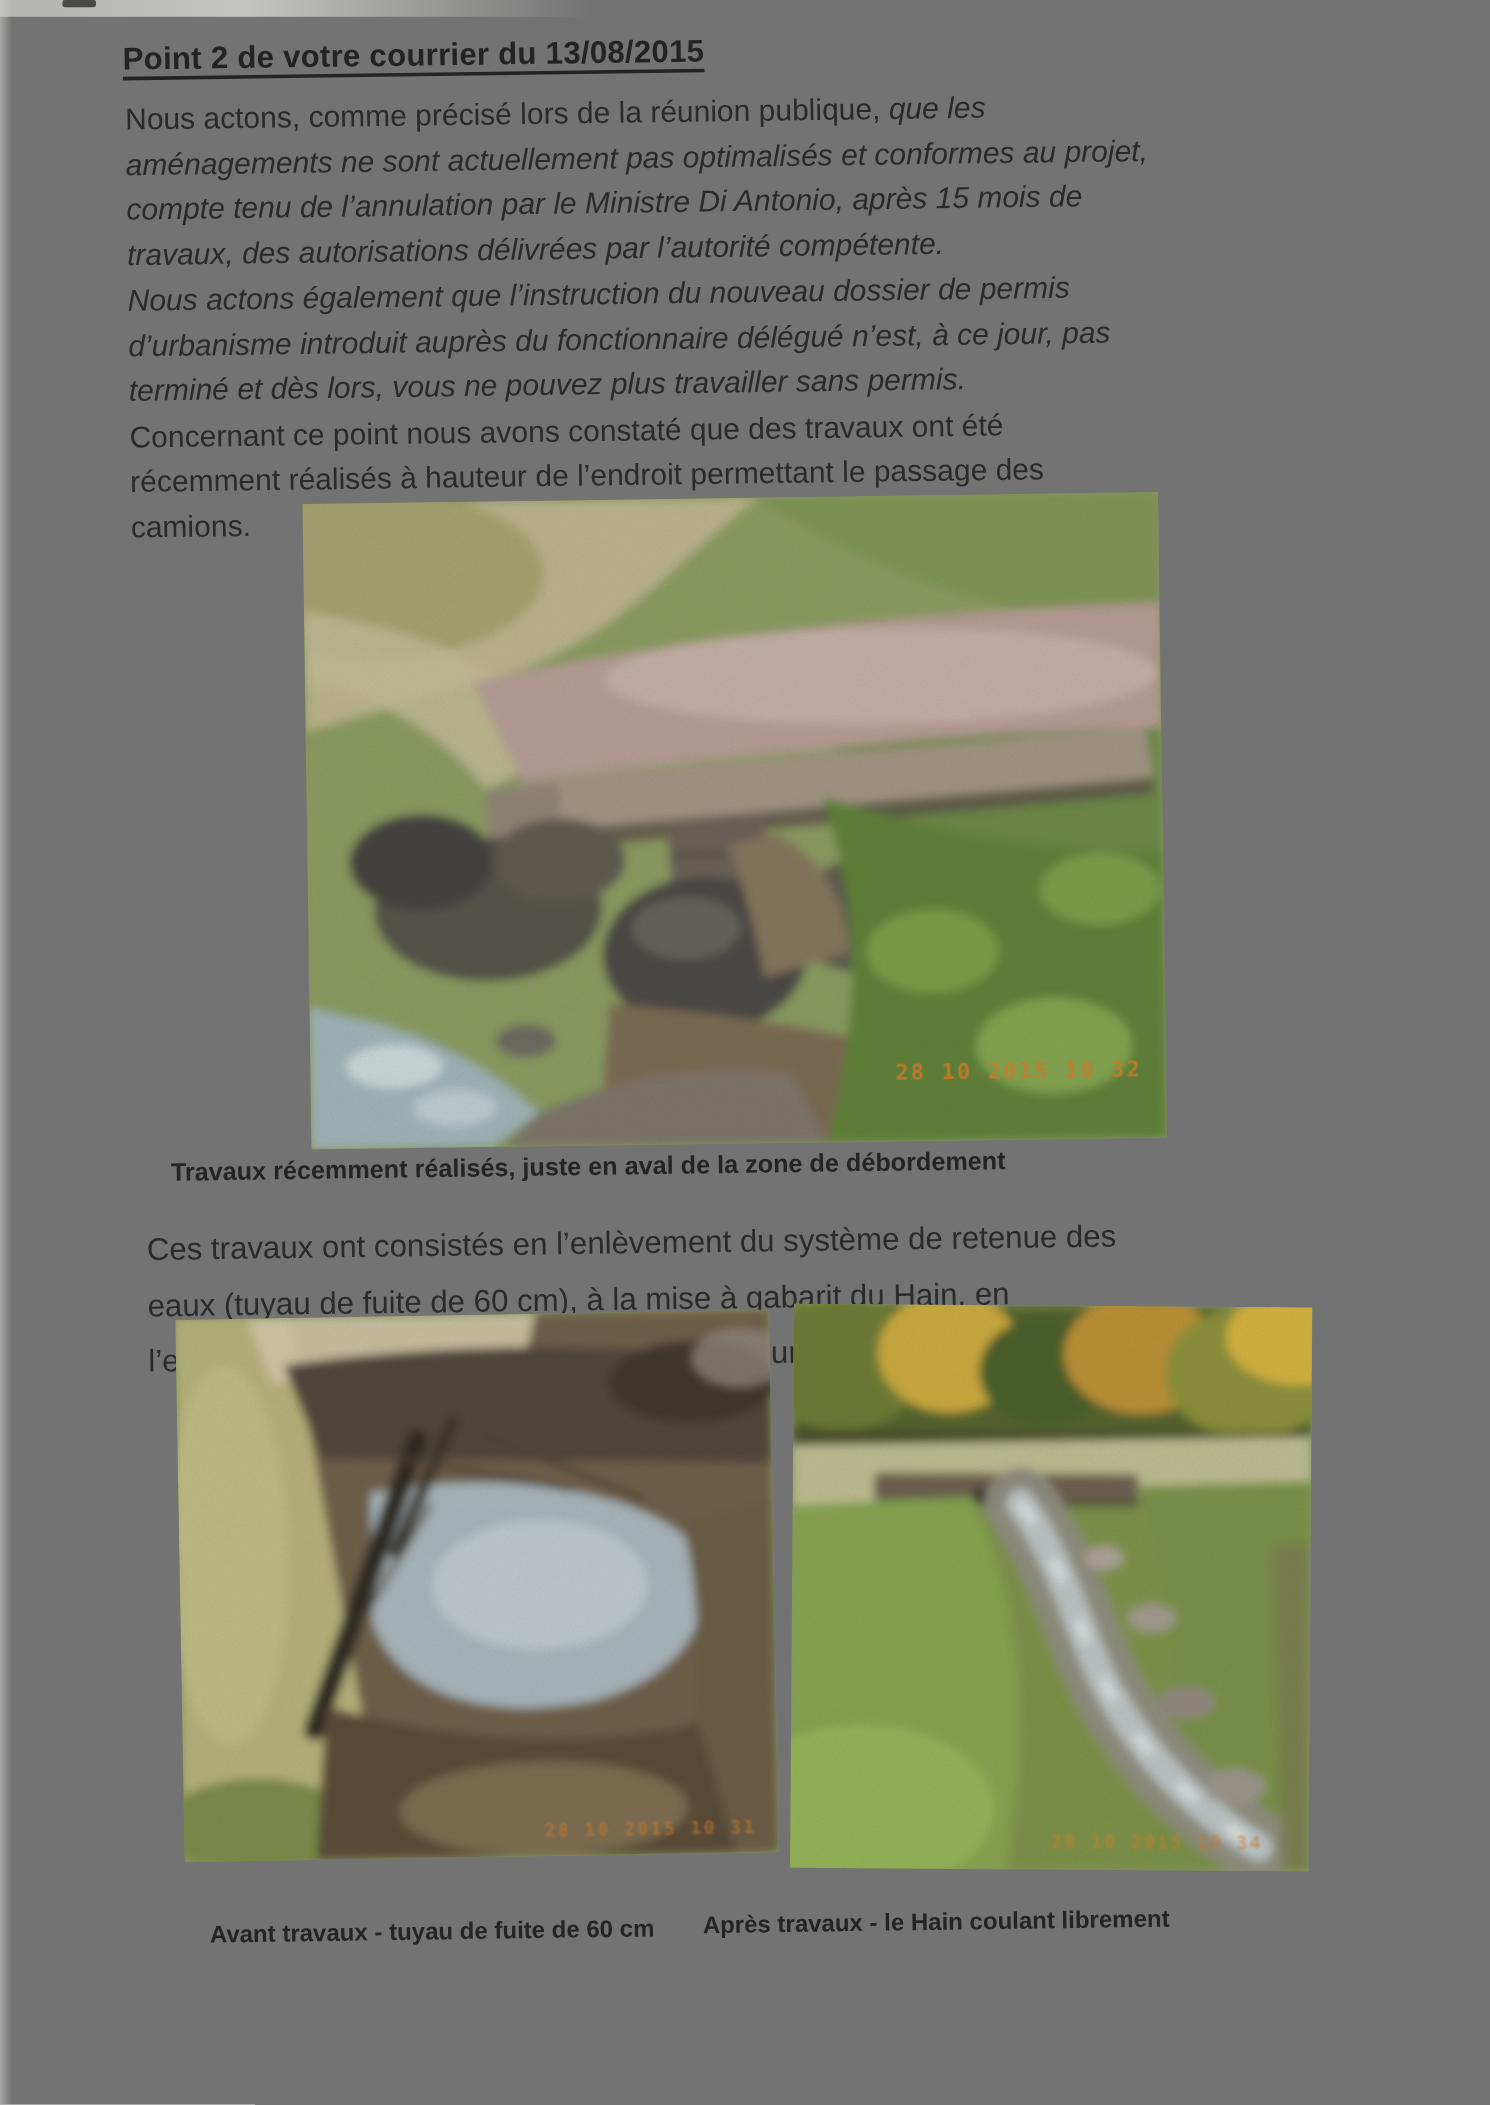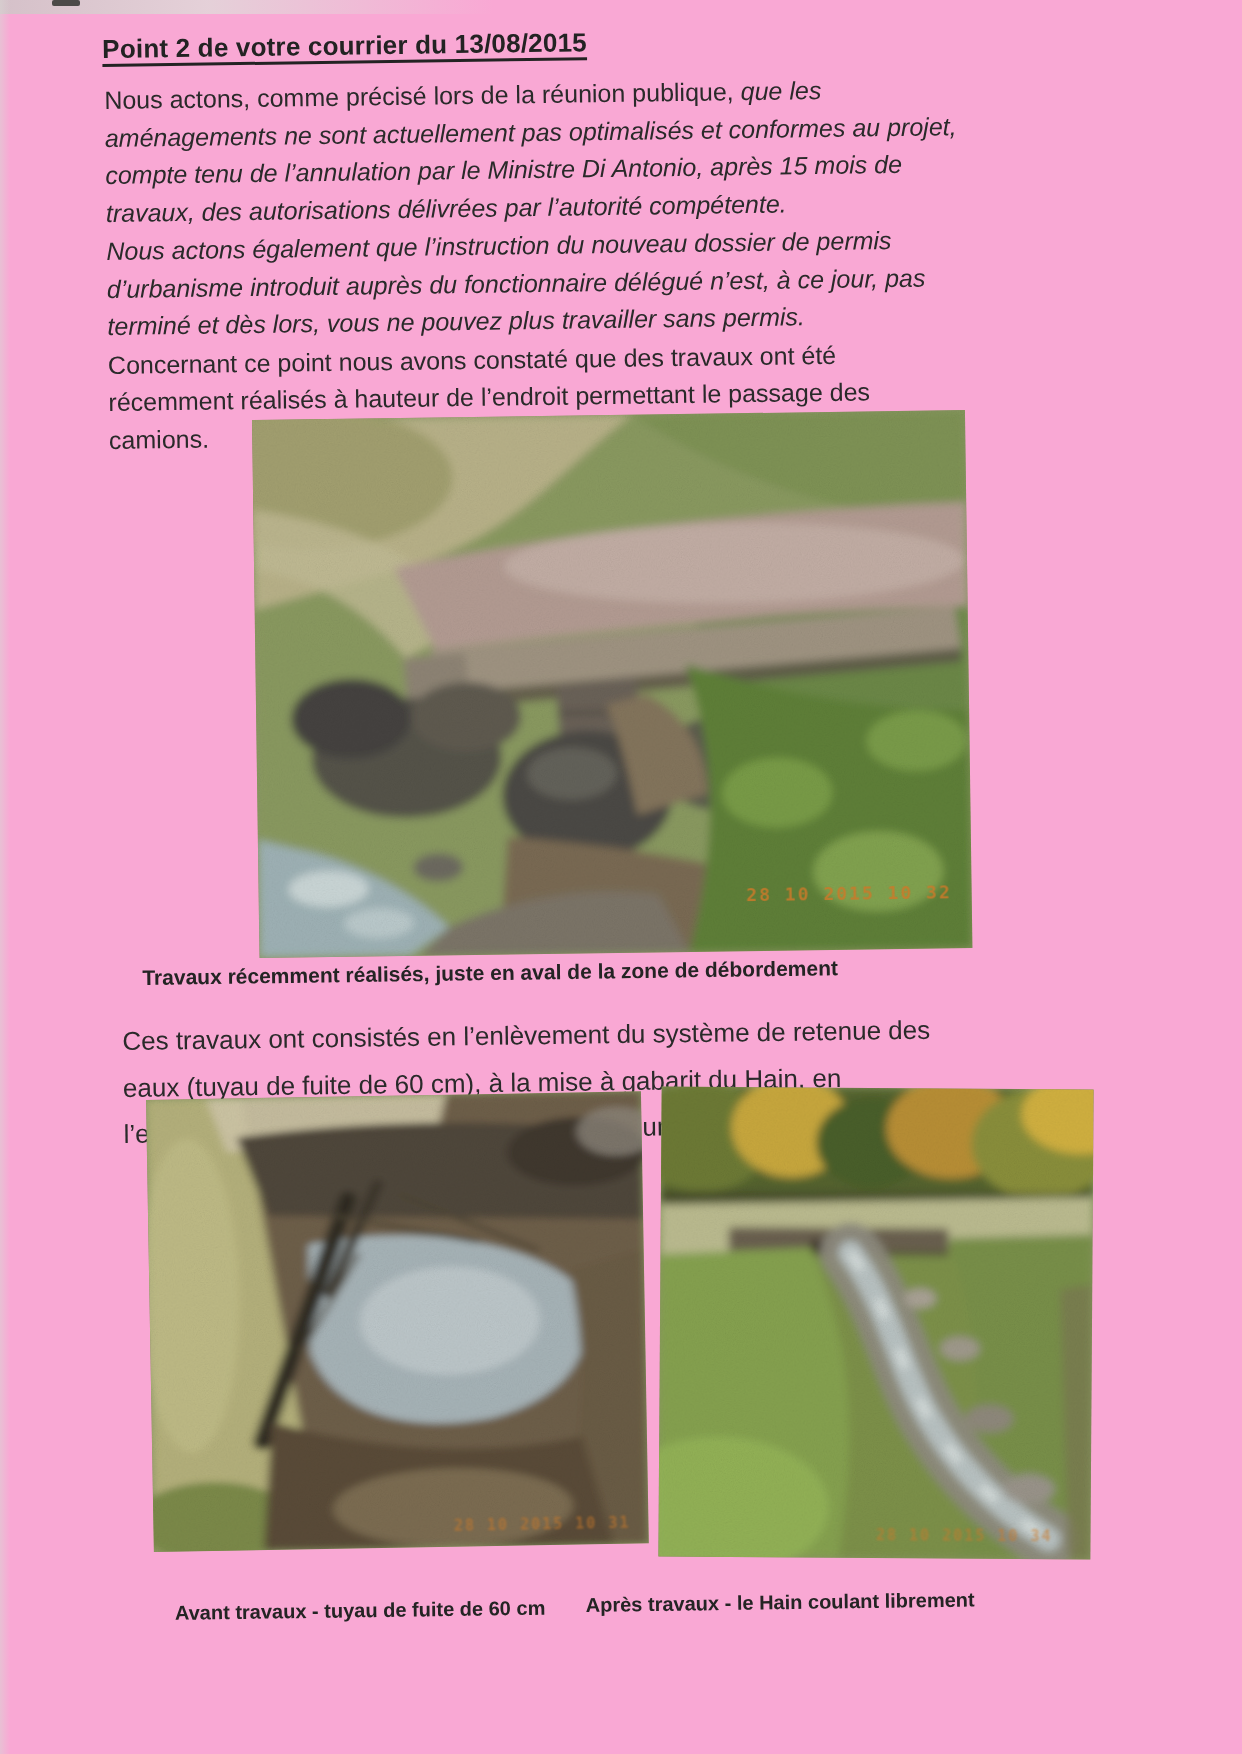--- a/index.html
+++ b/index.html
@@ -1,19 +1,19 @@
 <!DOCTYPE html>
 <html><head>
 <meta charset="utf-8">
 <style>
   html,body{margin:0;padding:0;background:#ffffff;}
   .page{
     position:relative;
     width:1242px;height:1754px;
-    background:#f9a8d4;
+    background:#737373;
     overflow:hidden;
     font-family:"Liberation Sans",sans-serif;
     color:#262626;
   }
   .tilt{transform:rotate(-0.8deg);transform-origin:left top;}
   .tilt2{transform:rotate(-1.0deg);transform-origin:left top;}
 
   
   .scan-top{position:absolute;left:0;top:0;width:520px;height:14px;
     background:linear-gradient(90deg,#c9c9c5 0%,#dededa 40%,rgba(255,255,255,0) 95%);

